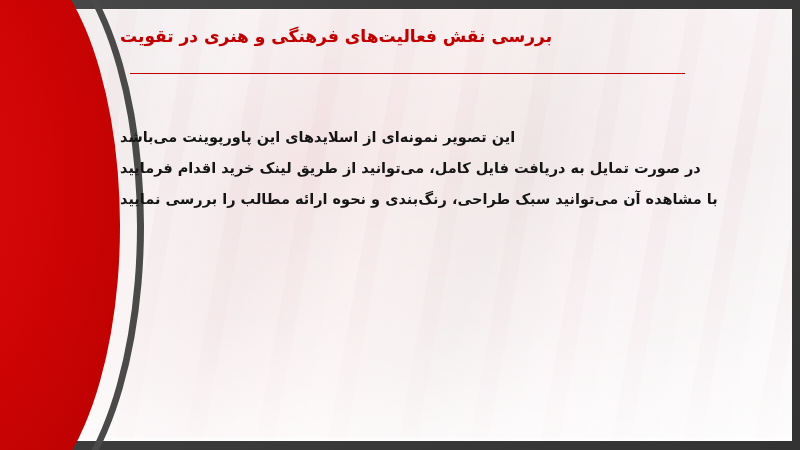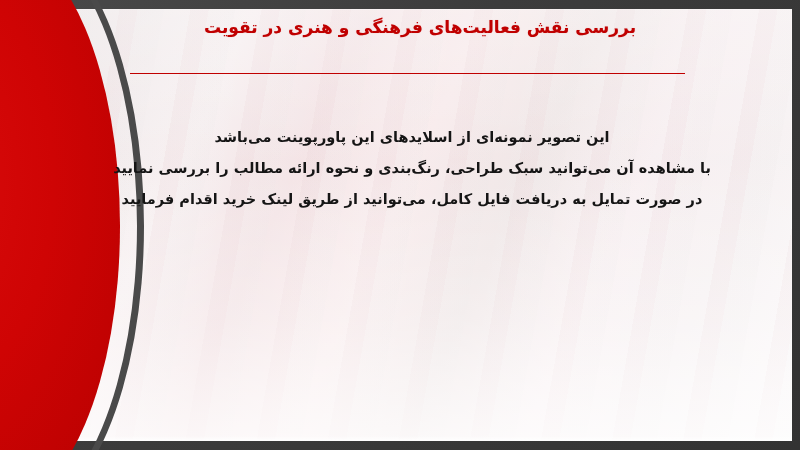--- a/index.html
+++ b/index.html
@@ -90,42 +90,42 @@
   .left-arc{
     position:absolute;left:10px;top:-12px;width:252px;height:584px;
     border-radius:50%;
     border:7px solid #4a4a4a;
     box-sizing:border-box;
     clip-path:polygon(38% 0,100% 0,100% 100%,38% 100%);
   }
 
   
   .title-block{
-    position:absolute;left:120px;top:14px;width:600px;
-    text-align:center;
+    position:absolute;left:120px;top:23px;width:600px;
+    text-align:left;
     direction:rtl;
   }
   .title-line{
     color:#c00000;
     font-size:17px;
     font-weight:bold;
     line-height:27px;
     letter-spacing:0;
     white-space:nowrap;
     text-shadow:0 0 1px rgba(192,0,0,.25);
   }
   .title-rule{
     position:absolute;left:130px;top:73px;width:555px;height:0;
     border-top:1.6px solid #c00000;
   }
 
   
   .body-block{
-    position:absolute;right:88px;top:122px;width:600px;
-    direction:rtl;text-align:center;
+    position:absolute;right:80px;top:122px;width:600px;
+    direction:rtl;text-align:left;
   }
   .body-line{
     color:#151515;
     font-size:14.5px;
     line-height:31px;
     white-space:nowrap;
     font-weight:600;
   }
 </style>
 </head>
@@ -146,17 +146,17 @@
     <div class="left-arc"></div>
   </div>
 
   <div class="title-block">
     <div class="title-line">بررسی نقش فعالیت‌های فرهنگی و هنری در تقویت</div>
   </div>
   <div class="title-rule"></div>
 
   <div class="body-block">
     <div class="body-line">این تصویر نمونه‌ای از اسلایدهای این پاورپوینت می‌باشد</div>
+    <div class="body-line">در صورت تمایل به دریافت فایل کامل، می‌توانید از طریق لینک خرید اقدام فرمایید</div>
     <div class="body-line">با مشاهده آن می‌توانید سبک طراحی، رنگ‌بندی و نحوه ارائه مطالب را بررسی نمایید</div>
-    <div class="body-line">در صورت تمایل به دریافت فایل کامل، می‌توانید از طریق لینک خرید اقدام فرمایید</div>
   </div>
 
 </div>
 
 </body></html>

